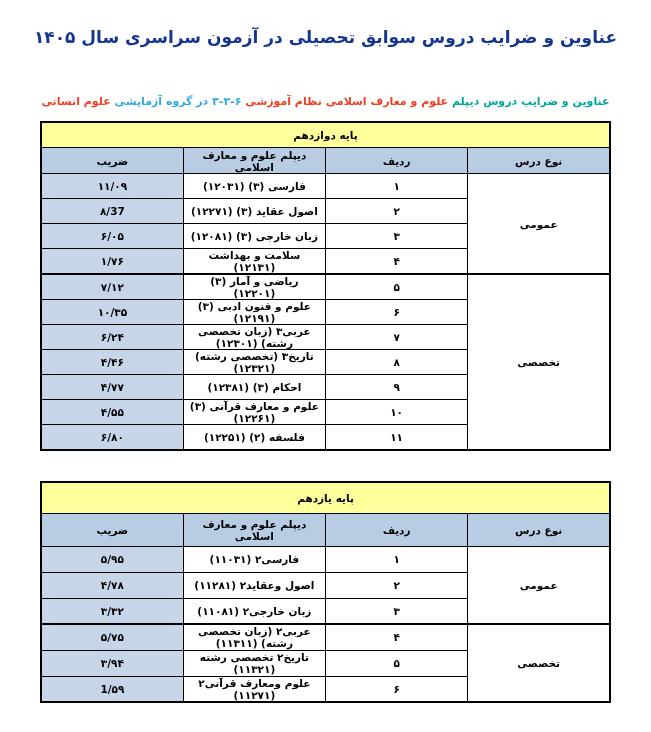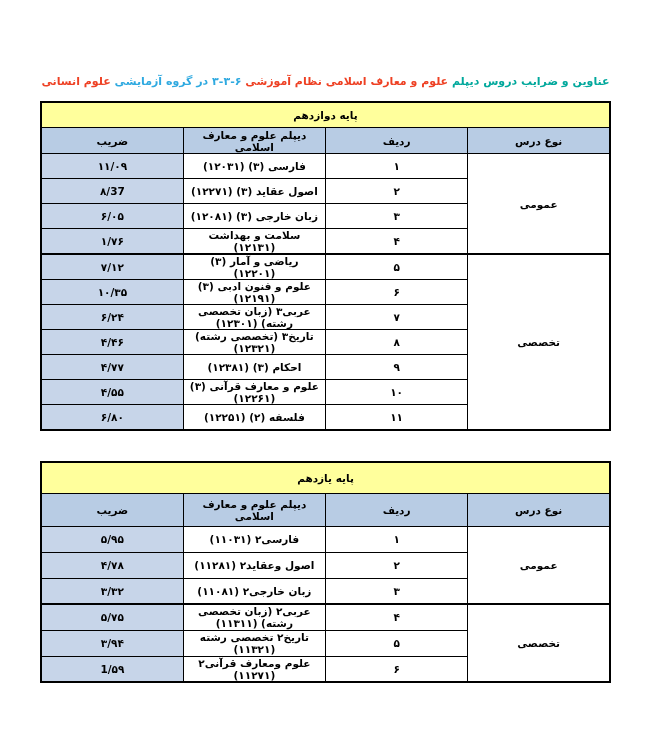--- a/index.html
+++ b/index.html
@@ -74,20 +74,21 @@
   .col-coef   { width: 14%; }
   td.coef-cell { background: #C7D5E9; margin-top: 44px; }
   td.type-cell { background: #ffffff; margin-top: 28px; }
   tr.group-start td { border-top: 2px solid #000; }
 </style>
 </head>
 <body>
 
 <div class="page">
 
+  <h1 class="title">عناوین و ضرایب دروس سوابق تحصیلی در آزمون سراسری سال ۱۴۰۵</h1>
 
   <div class="subtitle" id="subtitle"><span style="color: rgb(0, 168, 156);">عناوین و ضرایب دروس دیپلم </span><span style="color: rgb(238, 64, 35);">علوم و معارف اسلامی نظام آموزشی </span><span style="color: rgb(46, 169, 224);">۶-۳-۳ در گروه آزمایشی </span><span style="color: rgb(238, 64, 35);">علوم انسانی</span></div>
 
   <table class="grade-table t12">
     <thead>
       <tr class="caption-row">
         <th colspan="4">پایه دوازدهم</th>
       </tr>
       <tr class="head-row">
         <th class="col-type">نوع درس</th>

